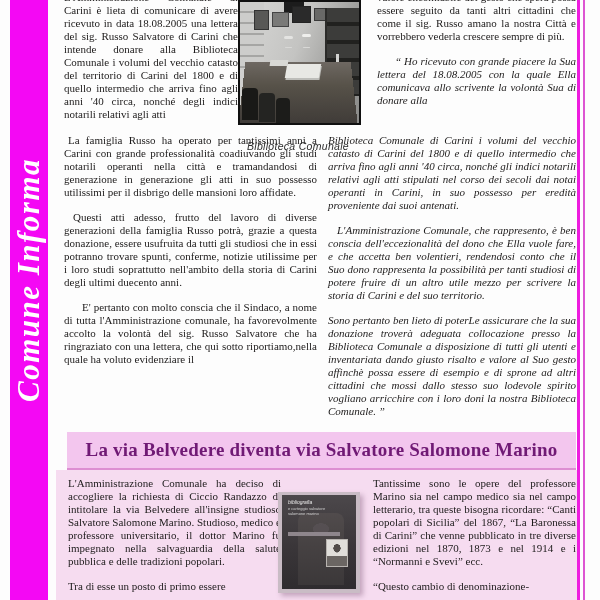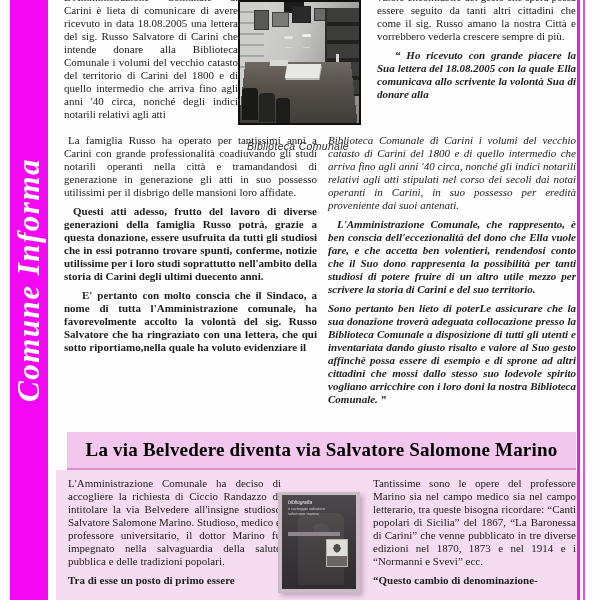--- a/index.html
+++ b/index.html
@@ -13,21 +13,21 @@
                    white-space:nowrap; font:italic 700 31px "Liberation Serif", serif;
                    color:#ffffff; letter-spacing:1.5px; }
 
   
   .rule-a { position:absolute; left:577px; top:0; width:3px; height:600px; background:#ee1cdf; }
   .rule-b { position:absolute; left:583px; top:0; width:2px; height:600px; background:#dd55d2; }
 
   
   .col { position:absolute; font-size:11px; line-height:13px; text-align:justify; }
   .col p { margin:0; }
-  .col p + p { margin-top:6px;font-weight:bold; }
+  .col p + p { margin-top:12px; }
   .clip { overflow:hidden; }
   .clip p:first-child { margin-top:-9px; }
   .it { font-style:italic; }
   .ind-s { text-indent:4px; }
   .ind-m { text-indent:9px; }
   .ind-l { text-indent:18px; }
 
   .colLA { left:64px; top:0; width:174px; height:134px; }
   .colLB { left:64px; top:134px; width:253px; }
   .colRA { left:377px; top:0; width:199px; height:134px; }
@@ -59,21 +59,21 @@
   .ph-chair1 { left:2px;  top:86px; width:16px; height:32px; background:#191917; border-radius:4px 4px 0 0; }
   .ph-chair2 { left:19px; top:91px; width:16px; height:29px; background:#242422; border-radius:4px 4px 0 0; }
   .ph-chair3 { left:36px; top:96px; width:14px; height:25px; background:#1c1c1a; border-radius:4px 4px 0 0; }
   .photo-caption { position:absolute; left:236px; top:140px; width:124px; text-align:center;
            font:italic 10.5px "Liberation Sans", sans-serif; color:#2c2c2c; letter-spacing:.3px; }
 
   
   .headline-band { position:absolute; left:67px; top:432px; width:509px; height:36px;
            background:#f3c6ee; border-bottom:2px solid #dd8ed2;
            display:flex; align-items:center; justify-content:center; }
-  .headline-text { font:700 19px "Liberation Serif", serif; color:#000000; letter-spacing:.2px; white-space:nowrap; }
+  .headline-text { font:700 19px "Liberation Serif", serif; color:#701a75; letter-spacing:.2px; white-space:nowrap; }
   .panel { position:absolute; left:56px; top:470px; width:521px; height:130px; background:#f6dcf0; }
   .colBL { left:68px;  top:477px; width:213px; }
   .colBR { left:373px; top:477px; width:203px; }
 
   
   .book { position:absolute; left:278px; top:492px; width:82px; height:101px;
           background:#c9bcc5; box-shadow:3px 3px 5px rgba(100,60,95,.35); }
   .book div { position:absolute; }
   .book-cover { left:4px; right:4px; top:3px; bottom:4px;
           background:linear-gradient(180deg,#4c484b 0%,#3a3639 55%,#2f2c2f 100%); }

